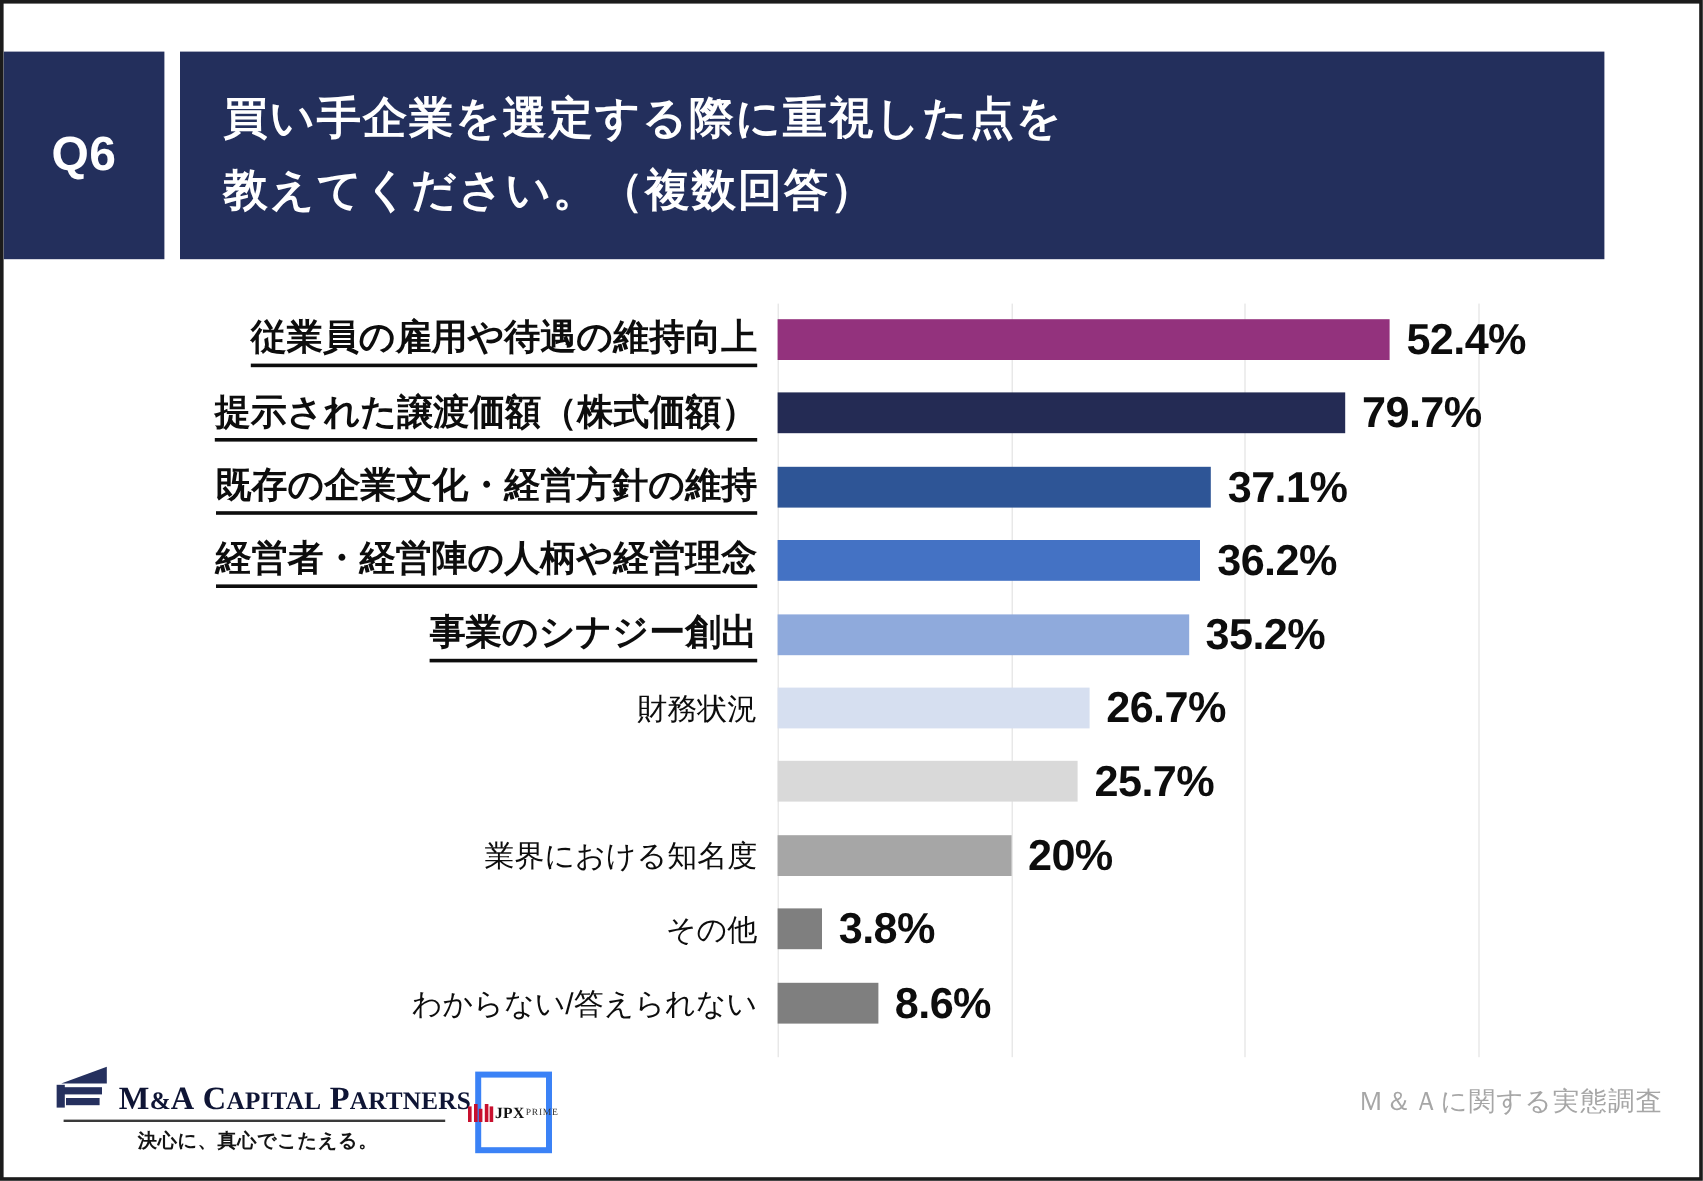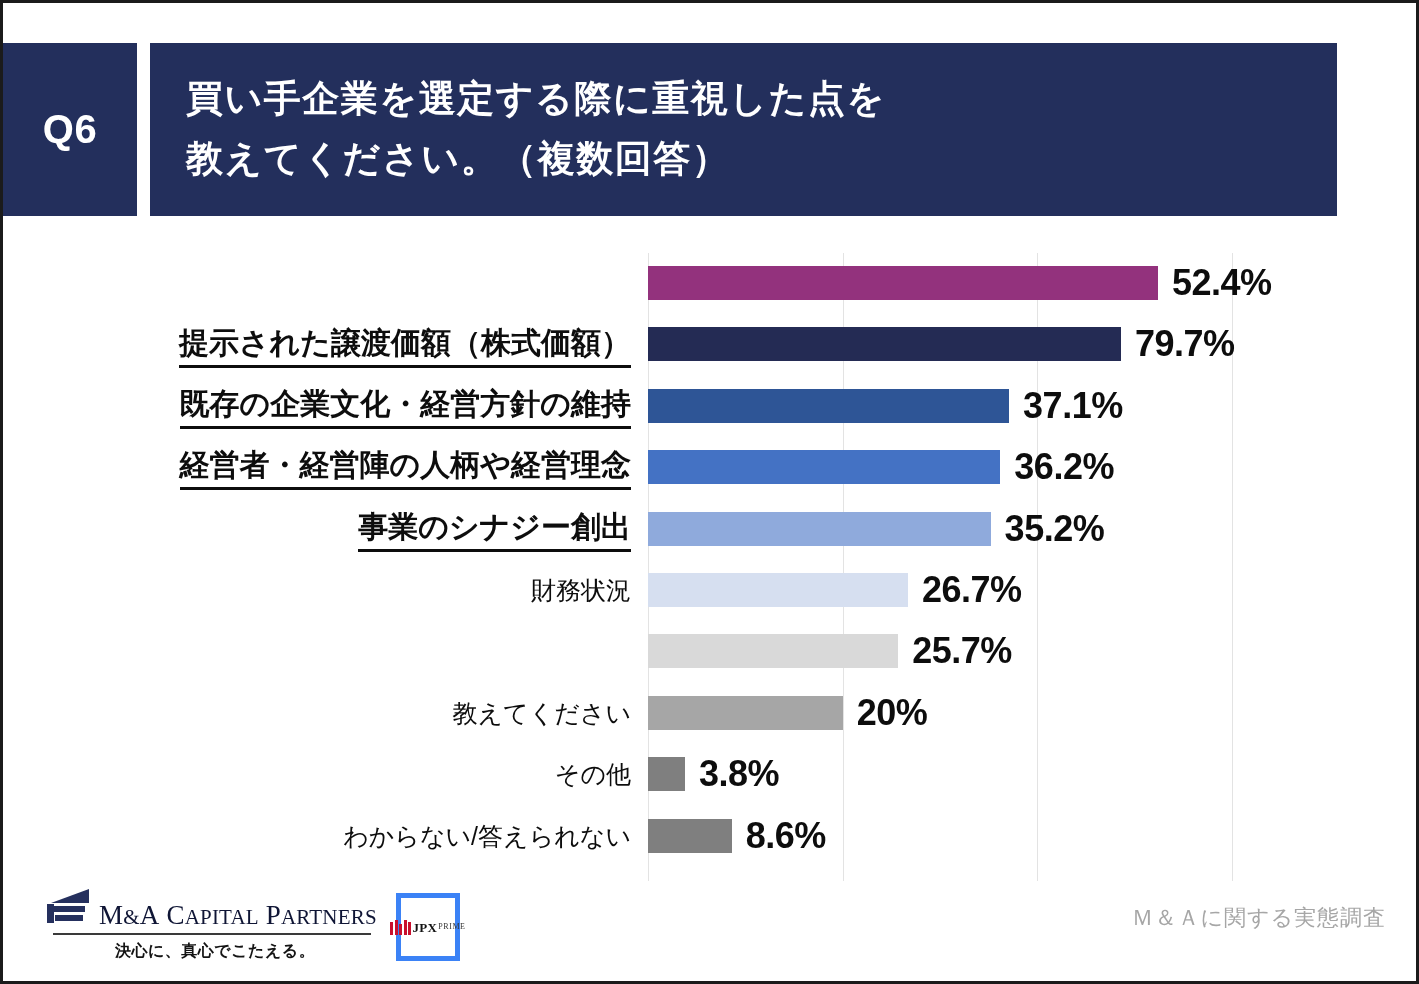--- a/index.html
+++ b/index.html
@@ -166,21 +166,21 @@
   }
   #logo-mark {
     position: relative;
     width: 44px;
     height: 42px;
     flex: 0 0 auto;
   }
   #logo-wordmark {
     font-family: "Liberation Serif", "DejaVu Serif", serif;
     font-size: 27px;
-    font-weight: 400;
+    font-weight: 700;
     color: #0f1535;
     letter-spacing: 0.2px;
     line-height: 1;
   }
   #logo-wordmark .sm { font-size: 21px; }
   #logo-rule {
     margin-top: 4px;
     margin-left: 6px;
     width: 318px;
     height: 2px;
@@ -235,37 +235,40 @@
     </div>
     <div id="q-title-box">
       <div class="q-title-line">買い手企業を選定する際に重視した点を</div>
       <div class="q-title-line">教えてください。（複数回答）</div>
     </div>
   </div>
 
   <div id="chart">
 
     <div id="labels">
+        <div class="label-row" style="top: 0px;">
+          <span class="cat-label em" style="position: static; width: auto;">従業員の雇用や待遇の維持向上</span>
+        </div>
         <div class="label-row" style="top: 61.4px;">
           <span class="cat-label em" style="position: static; width: auto;">提示された譲渡価額（株式価額）</span>
         </div>
         <div class="label-row" style="top: 122.8px;">
           <span class="cat-label em" style="position: static; width: auto;">既存の企業文化・経営方針の維持</span>
         </div>
         <div class="label-row" style="top: 184.2px;">
           <span class="cat-label em" style="position: static; width: auto;">経営者・経営陣の人柄や経営理念</span>
         </div>
         <div class="label-row" style="top: 245.6px;">
           <span class="cat-label em" style="position: static; width: auto;">事業のシナジー創出</span>
         </div>
         <div class="label-row" style="top: 307px;">
           <span class="cat-label plain" style="position: static; width: auto; margin-left: 23px;">財務状況</span>
         </div>
         <div class="label-row" style="top: 429.8px;">
-          <span class="cat-label plain" style="position: static; width: auto;">教えてください</span>
+          <span class="cat-label plain" style="position: static; width: auto;">業界における知名度</span>
         </div>
         <div class="label-row" style="top: 491.2px;">
           <span class="cat-label plain" style="position: static; width: auto;">その他</span>
         </div>
         <div class="label-row" style="top: 552.6px;">
           <span class="cat-label plain" style="position: static; width: auto;">わからない/答えられない</span>
         </div>
       </div>
 
     <div id="plot">

